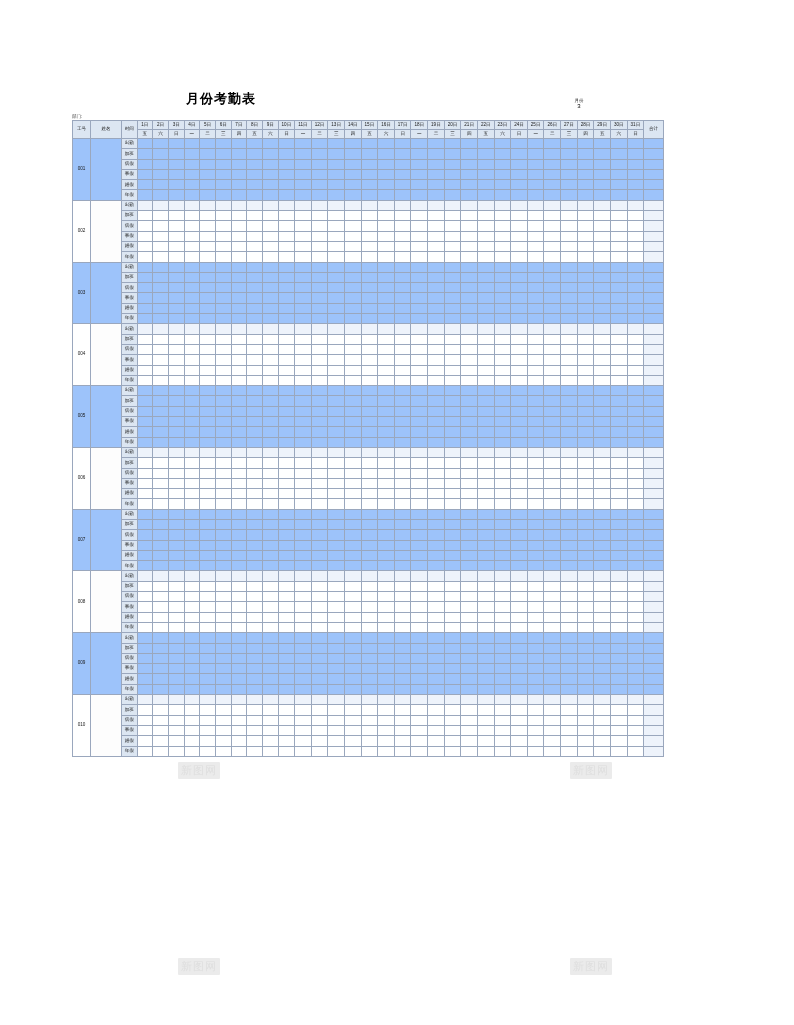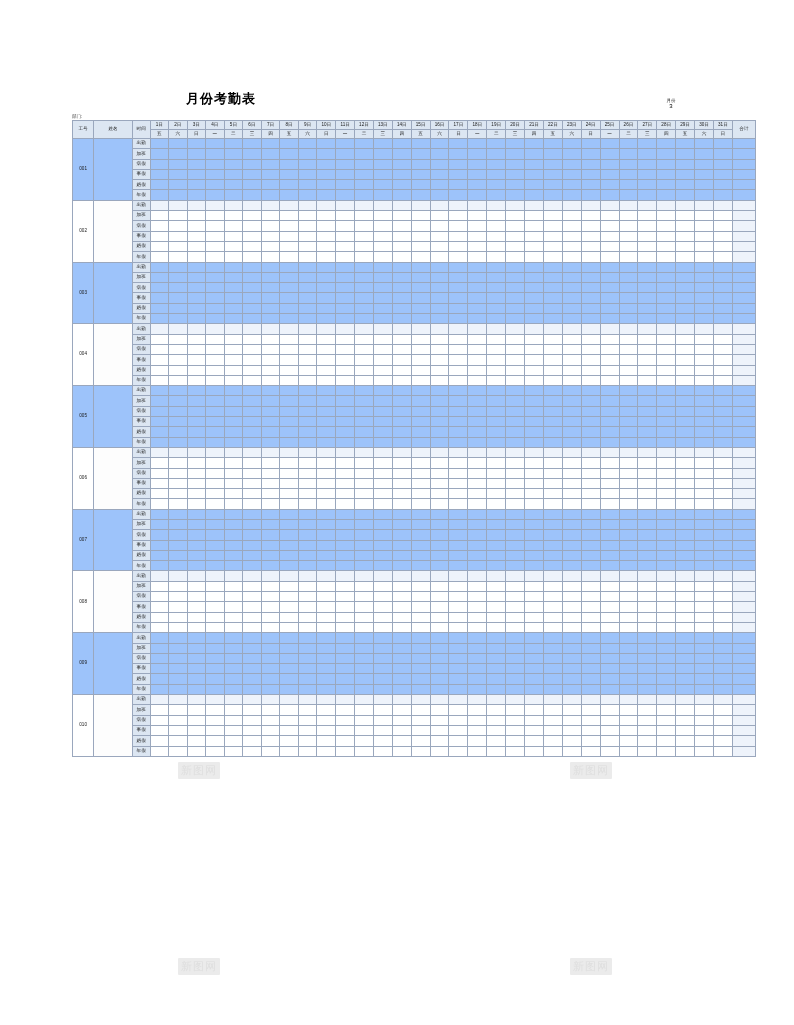--- a/index.html
+++ b/index.html
@@ -13,21 +13,21 @@
     font-family: "Liberation Sans", sans-serif;
     color: #000;
     position: relative;
     overflow: hidden;
   }
 
   .sheet {
     position: absolute;
     left: 0;
     top: 0;
-    width: 756px;
+    width: 664px;
     height: 1025px;
   }
 
   
   .title {
     position: absolute;
     left: 186px;
     top: 90px;
     font-size: 13px;
     font-weight: bold;

